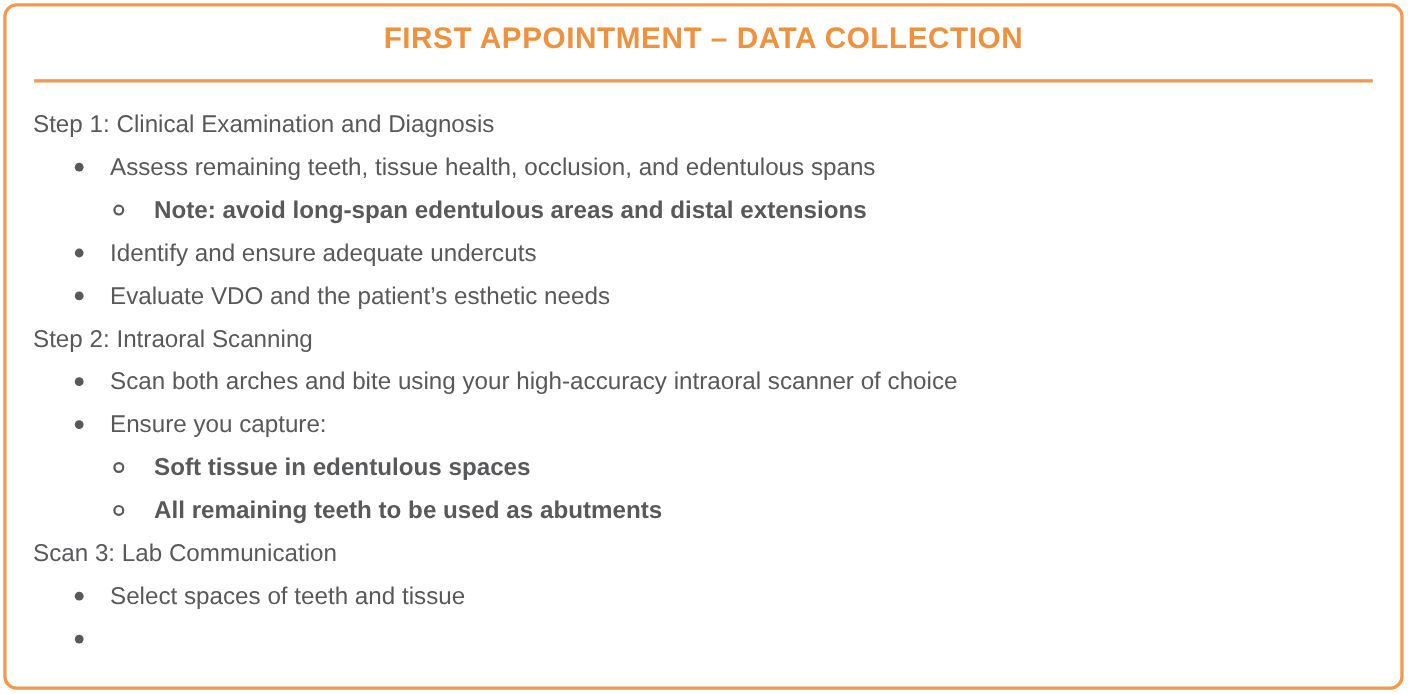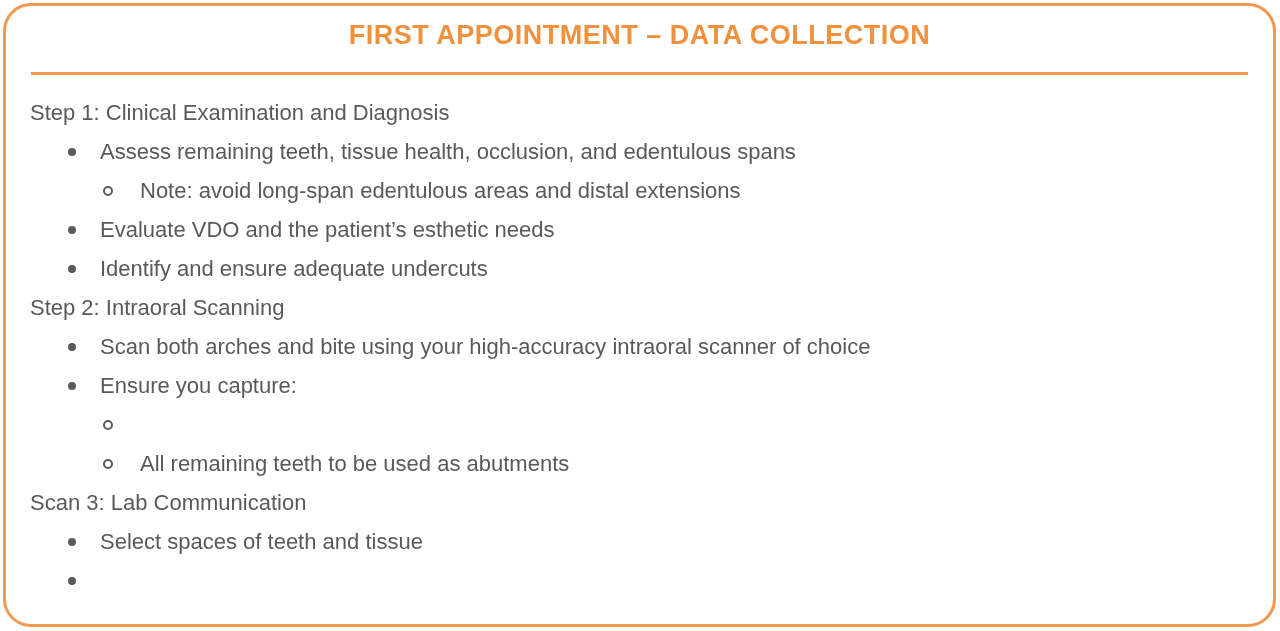--- a/index.html
+++ b/index.html
@@ -17,21 +17,21 @@
     height: 631px;
     background: #ffffff;
   }
   .card {
     position: absolute;
     left: 3px;
     top: 3px;
     right: 4px;
     bottom: 4px;
     border: 3px solid #F49850;
-    border-radius: 28px;
+    border-radius: 12px;
     background: #ffffff;
     box-sizing: border-box;
   }
   .title {
     margin-top: 16px;
     text-align: center;
     font-size: 27px;
     line-height: 27px;
     font-weight: bold;
     letter-spacing: 0.5px;
@@ -50,21 +50,21 @@
   }
   .line {
     position: relative;
     height: 39px;
     display: flex;
     align-items: center;
     white-space: nowrap;
   }
   .line.step { padding-left: 24px; }
   .line.l1   { padding-left: 94px; }
-  .line.l2   { padding-left: 134px; }
+  .line.l2   { padding-left: 134px; font-weight: bold; }
   .b1 {
     position: absolute;
     left: 62px;
     top: 50%;
     margin-top: -4px;
     width: 8px;
     height: 8px;
     border-radius: 50%;
     background: #58595B;
   }
@@ -100,42 +100,43 @@
         <span>Assess remaining teeth, tissue health, occlusion, and edentulous spans</span>
       </div>
 
       <div class="line l2">
         <span class="b2"></span>
         <span>Note: avoid long-span edentulous areas and distal extensions</span>
       </div>
 
       <div class="line l1">
         <span class="b1"></span>
-        <span>Evaluate VDO and the patient’s esthetic needs</span>
+        <span>Identify and ensure adequate undercuts</span>
       </div>
 
       <div class="line l1">
         <span class="b1"></span>
-        <span>Identify and ensure adequate undercuts</span>
+        <span>Evaluate VDO and the patient’s esthetic needs</span>
       </div>
 
       <div class="line step">Step 2: Intraoral Scanning</div>
 
       <div class="line l1">
         <span class="b1"></span>
         <span>Scan both arches and bite using your high-accuracy intraoral scanner of choice</span>
       </div>
 
       <div class="line l1">
         <span class="b1"></span>
         <span>Ensure you capture:</span>
       </div>
 
       <div class="line l2">
         <span class="b2"></span>
+        <span>Soft tissue in edentulous spaces</span>
       </div>
 
       <div class="line l2">
         <span class="b2"></span>
         <span>All remaining teeth to be used as abutments</span>
       </div>
 
       <div class="line step">Scan 3: Lab Communication</div>
 
       <div class="line l1">

